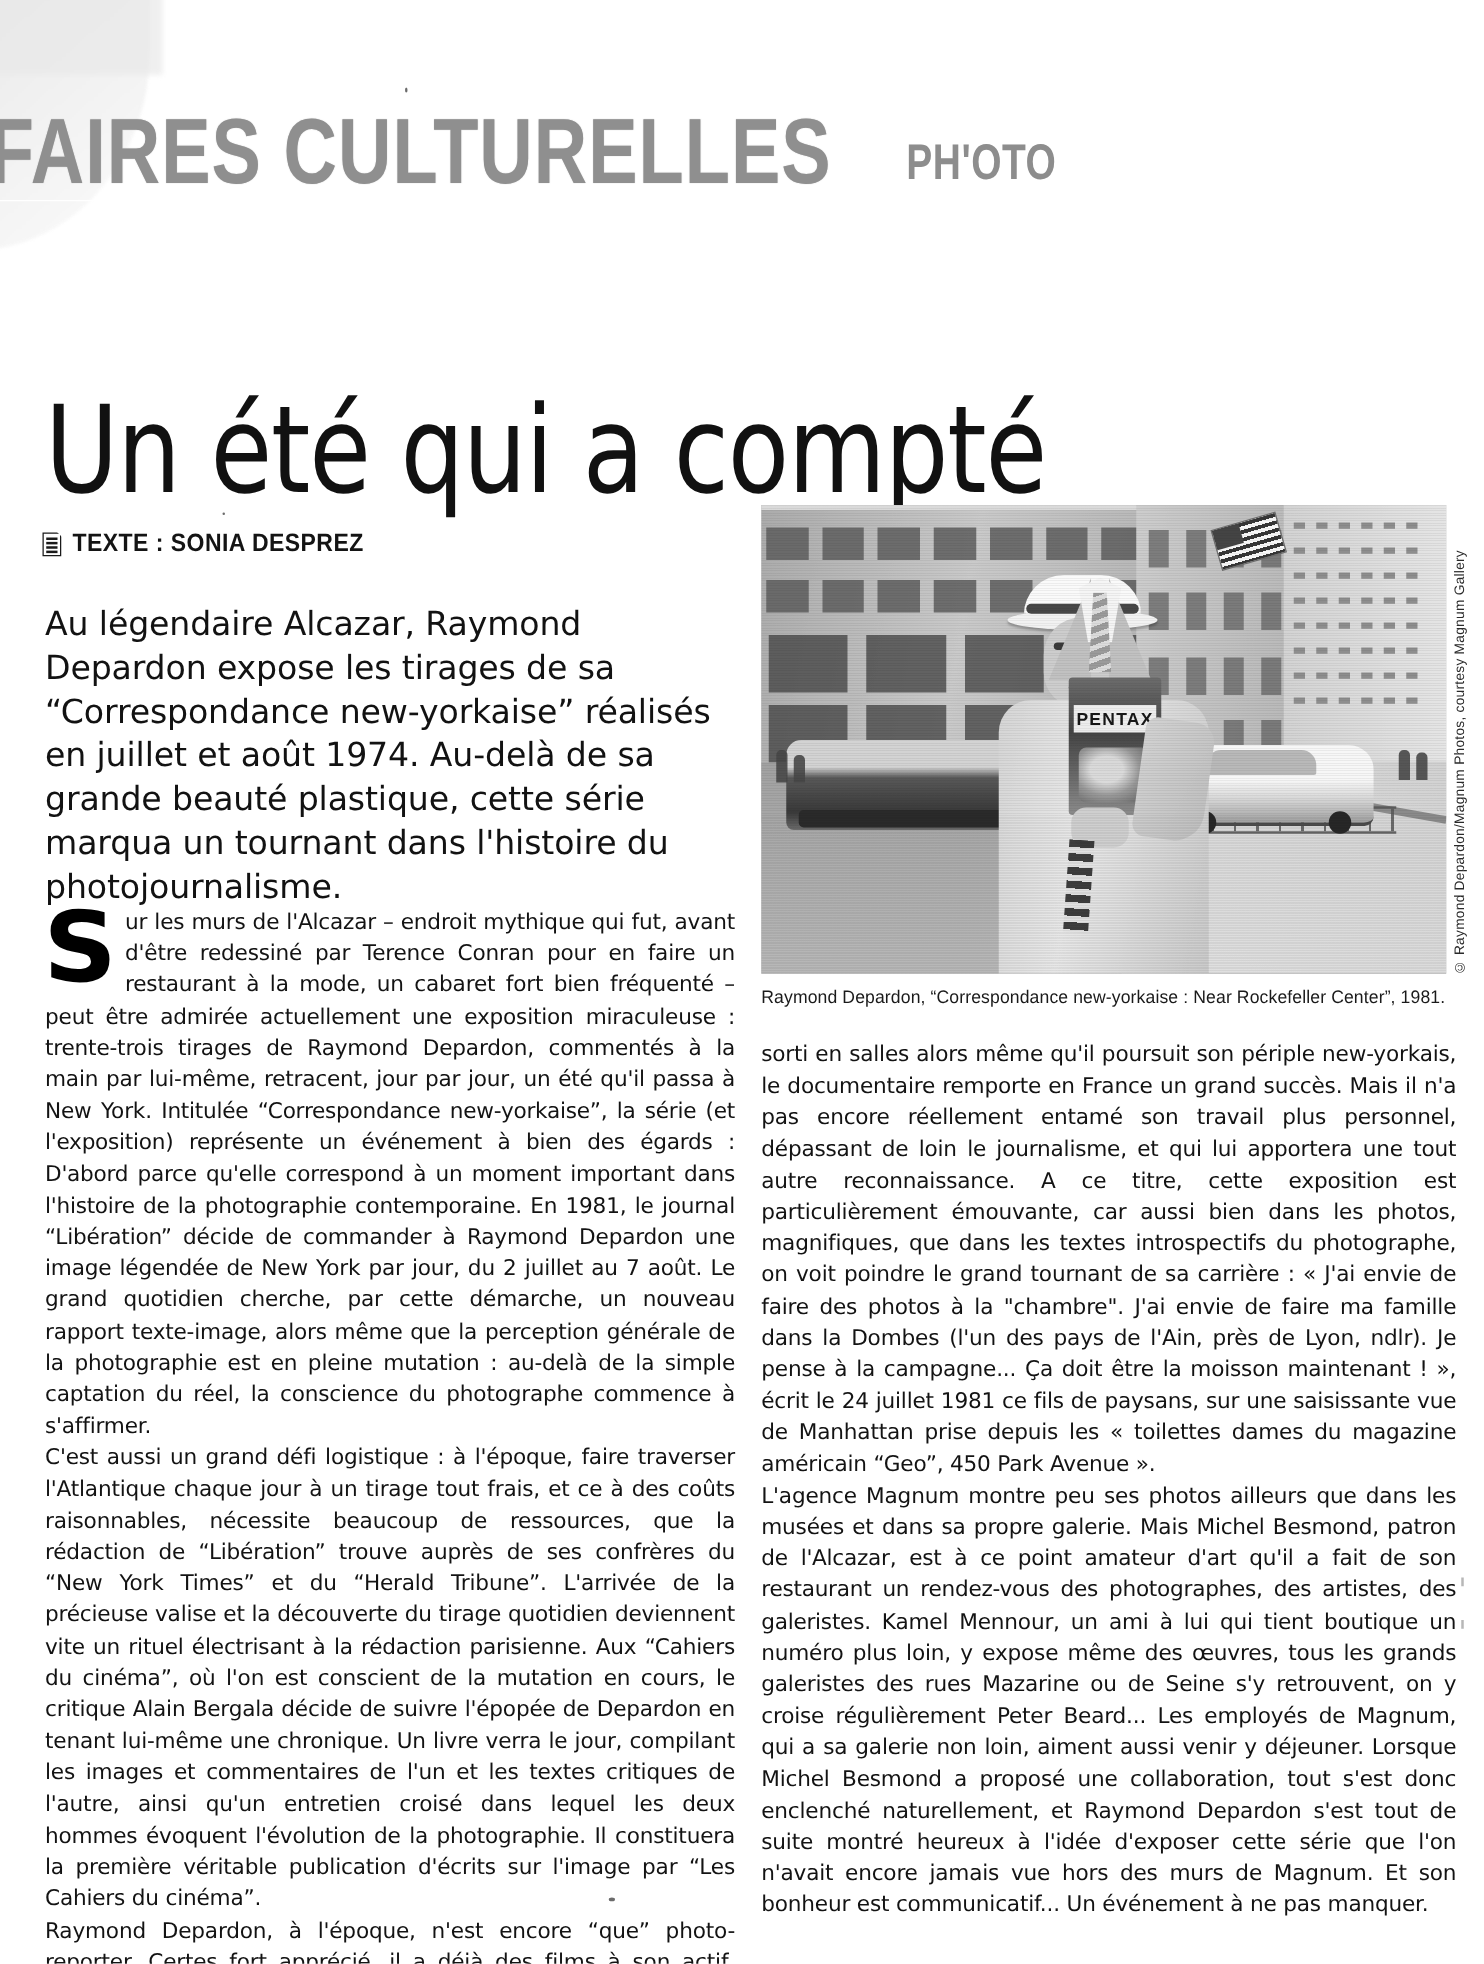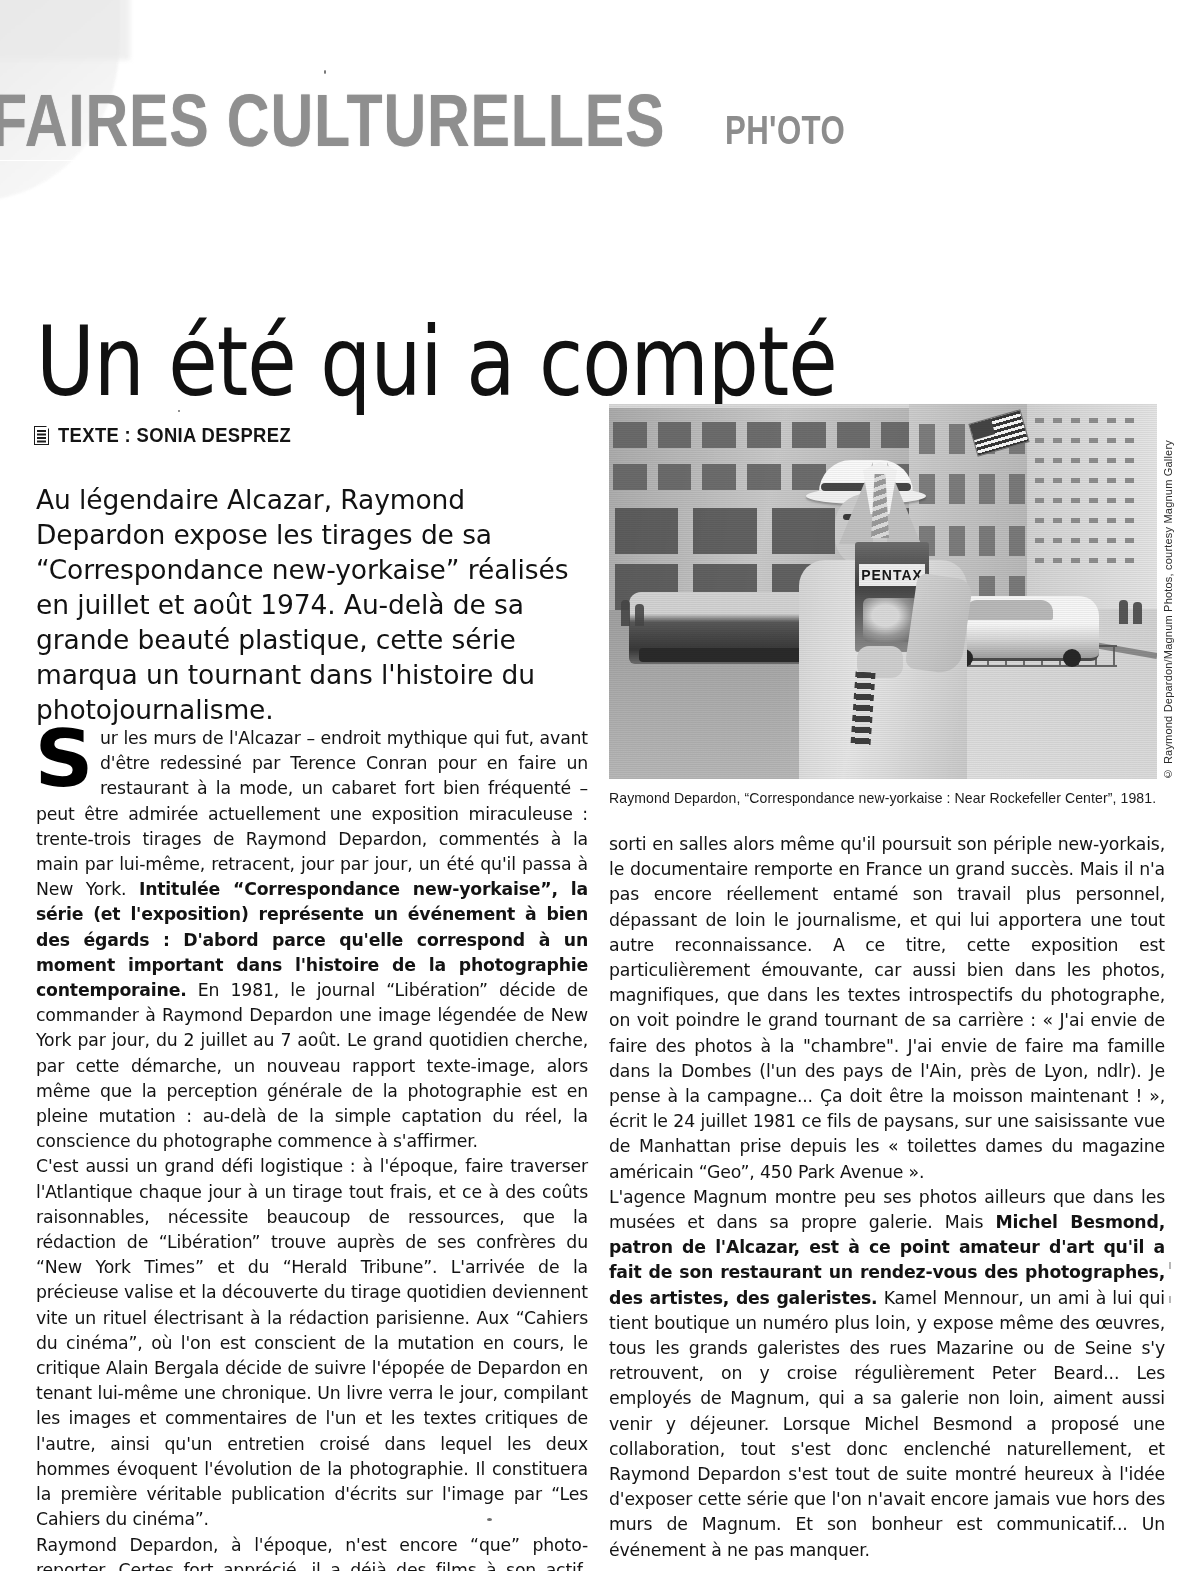--- a/index.html
+++ b/index.html
@@ -483,21 +483,21 @@
   .col {
     position: absolute;
     font-family: "DejaVu Sans", sans-serif;
     font-size: 17.3px;
     line-height: 25.2px;
     color: #131313;
     text-align: justify;
     letter-spacing: -.15px;
   }
   .col p { margin: 0; text-indent: 0; }
-  .col b { font-weight: 700; letter-spacing: -.2px; }
+  .col b { font-weight: 400; letter-spacing: -.2px; }
 
   #col-left {
     left: 36px;
     top: 726px;
     width: 552px;
   }
   #col-right {
     left: 609px;
     top: 832px;
     width: 556px;

